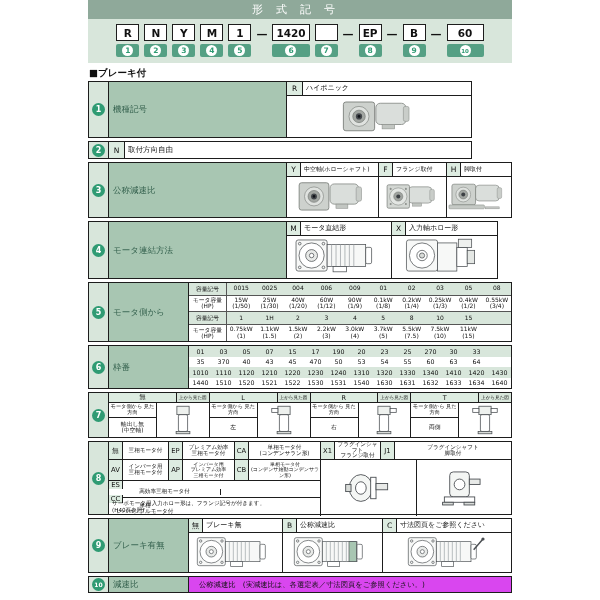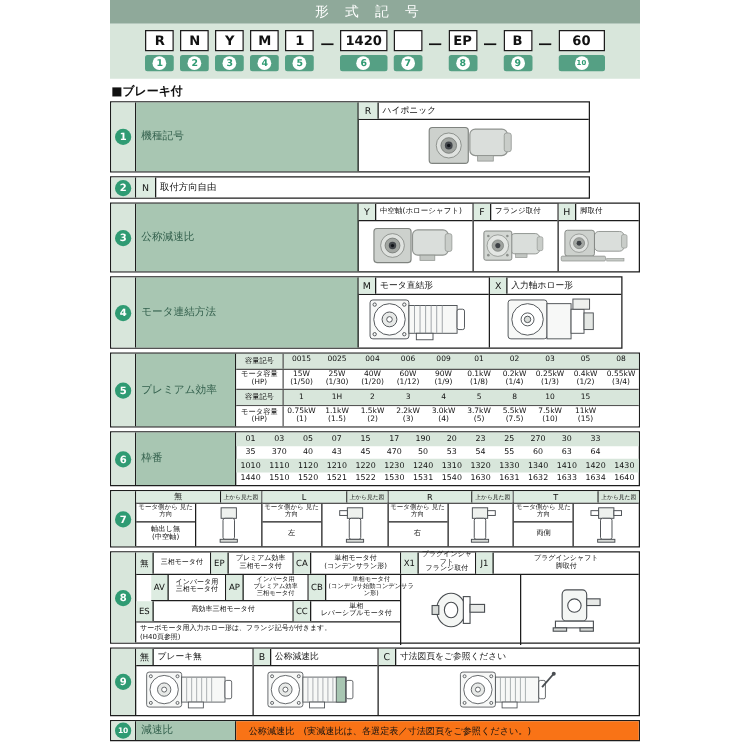--- a/index.html
+++ b/index.html
@@ -95,38 +95,38 @@
   .s7view { font-size:5.2px; text-align:center; border-bottom:1px solid #1d1d1d; padding:1px 0; line-height:1.15; }
   .s7dir { flex:1; font-size:5.8px; text-align:center; display:flex; align-items:center; justify-content:center;
     white-space:pre-line; line-height:1.15; }
   .s7d { flex:1; display:flex; align-items:center; justify-content:center; }
 
   
   .s8r1 { display:flex; height:18px; min-height:18px; border-bottom:1px solid #1d1d1d; }
   .s8mid { flex:1; display:flex; }
   .s8left { width:212px; min-width:212px; border-right:1px solid #1d1d1d; display:flex; flex-direction:column; }
   .s8r { display:flex; border-bottom:1px solid #1d1d1d; }
-  .s8r.h21 { height:21px; min-height:21px;margin-left:12px; }
-  .s8r.h17 { height:17px; min-height:17px; }
+  .s8r.h21 { height:21px; min-height:21px; }
+  .s8r.h17 { height:17px; min-height:17px;flex-direction:column; }
   .s8code { background:#ddece1; border-right:1px solid #1d1d1d; width:14px; min-width:14px;
     display:flex; align-items:center; justify-content:center; font-size:6.8px; }
   .s8desc { font-size:5.6px; line-height:1.05; display:flex; align-items:center; justify-content:center;
     text-align:center; white-space:pre-line; border-right:1px solid #1d1d1d; }
   .s8desc:last-child { border-right:none; }
   .s8note { flex:1; font-size:5.6px; line-height:1.25; padding:2px 3px; white-space:pre-line; }
   .s8imgs { flex:1; display:flex; }
   .s8imgbox { flex:1; border-right:1px solid #1d1d1d; display:flex; align-items:center; justify-content:center; }
   .s8imgbox:last-child { border-right:none; }
 
   
   .s9g { display:flex; flex-direction:column; border-right:1px solid #1d1d1d; }
   .s9g:last-child { border-right:none; }
 
   
-  .r10c { flex:1; background:#f97316; display:flex; align-items:center; font-size:7.3px; padding-left:10px; }
+  .r10c { flex:1; background:#d946ef; display:flex; align-items:center; font-size:7.3px; padding-left:10px; }
 
   .w36{width:36px;min-width:36px} .w46{width:46px;min-width:46px} .w52{width:52px;min-width:52px}
   .w72{width:72px;min-width:72px} .w112{width:112px;min-width:112px}
   .flex1{flex:1}
 </style>
 </head>
 <body>
 
 <div id="page">
 
@@ -388,21 +388,21 @@
               </svg>
           </div>
         </div>
       </div>
     </div>
 
     <div class="row r5">
       <div class="cell-num">
           <span class="ncirc">5</span>
         </div>
-      <div class="cell-label">プレミアム効率</div>
+      <div class="cell-label">モータ側から</div>
       <div class="content">
           <div class="cap-row cap-head">
             <div class="cap-label">容量記号</div>
             <div class="cap-cell">0015</div>
             <div class="cap-cell">0025</div>
             <div class="cap-cell">004</div>
             <div class="cap-cell">006</div>
             <div class="cap-cell">009</div>
             <div class="cap-cell">01</div>
             <div class="cap-cell">02</div>
@@ -736,20 +736,21 @@
             </div>
           </div>
         </div>
       </div>
     </div>
 
     <div class="row r9">
       <div class="cell-num">
           <span class="ncirc">9</span>
         </div>
+      <div class="cell-label">ブレーキ有無</div>
       <div class="content" style="flex-direction:row">
         <div class="s9g" style="width:94px">
           <div class="hdr">
             <span class="code">無</span>
             <span class="desc">ブレーキ無</span>
           </div>
           <div class="imgbox">
             <svg width="86" height="36" viewBox="0 0 120 54">
                 <use href="#gm-line-m"></use>
               </svg>

